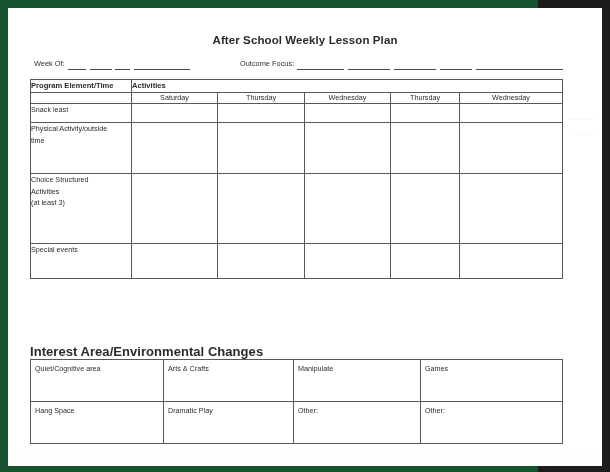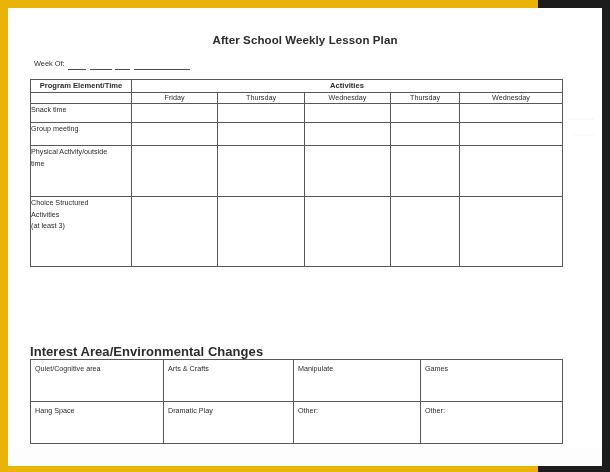--- a/index.html
+++ b/index.html
@@ -14,21 +14,21 @@
     overflow: hidden;
     font-family: "Liberation Sans", sans-serif;
     -webkit-font-smoothing: antialiased;
   }
 
   
   #scan-frame {
     position: relative;
     width: 538px;
     height: 472px;
-    background: #eab308;
+    background: #14532d;
     box-sizing: border-box;
   }
 
   
   #paper {
     position: absolute;
     left: 8px;
     top: 8px;
     width: 594px;
     height: 458px;
@@ -112,21 +112,20 @@
   }
   .mt-label-cell {
     font-size: 7.2px;
     line-height: 11.5px;
     padding: 3px 0 0 4px;
     text-align: left;
   }
   .mt-head-strong {
     font-size: 7.6px;
     font-weight: bold !important;
-    text-align: center;
     padding: 2px 0 2px 0;
     line-height: 11px;
   }
   .mt-day {
     font-size: 7.2px;
     text-align: center;
     padding: 1px 0 2px 0;
     line-height: 10px;
   }
   .mt-empty { }
@@ -191,20 +190,29 @@
 
       <div class="meta-field" id="week-of-field">
         <span class="mf-label">Week Of:</span>
         <span class="mf-rule">
           <span class="rule-nick" style="left:52px;width:4px;"></span>
           <span class="rule-nick" style="left:78px;width:3px;"></span>
           <span class="rule-nick" style="left:96px;width:4px;"></span>
         </span>
       </div>
 
+      <div class="meta-field" id="outcome-focus-field">
+        <span class="mf-label">Outcome Focus:</span>
+        <span class="mf-rule">
+          <span class="rule-nick" style="left:104px;width:4px;"></span>
+          <span class="rule-nick" style="left:150px;width:4px;"></span>
+          <span class="rule-nick" style="left:196px;width:4px;"></span>
+          <span class="rule-nick" style="left:232px;width:4px;"></span>
+        </span>
+      </div>
 
     </div>
 
     <table id="main-table">
       <colgroup>
         <col style="width:101px">
         <col style="width:86px">
         <col style="width:87px">
         <col style="width:86px">
         <col style="width:69px">
@@ -212,44 +220,36 @@
       </colgroup>
       <tbody>
 
         <tr class="r-head1">
           <td class="mt-head-strong">Program Element/Time</td>
           <td class="mt-head-strong" colspan="5">Activities</td>
         </tr>
 
         <tr class="r-head2">
           <td class="mt-empty"></td>
-          <td class="mt-day">Friday</td>
+          <td class="mt-day">Saturday</td>
           <td class="mt-day">Thursday</td>
           <td class="mt-day">Wednesday</td>
           <td class="mt-day">Thursday</td>
           <td class="mt-day">Wednesday</td>
         </tr>
 
         <tr class="r-snack">
-          <td class="mt-label-cell">Snack time</td>
-          <td></td>
-          <td></td>
-          <td></td>
-          <td></td>
-          <td></td>
-        </tr>
-
-        <tr class="r-group">
-          <td class="mt-label-cell">Group meeting</td>
-          <td></td>
-          <td></td>
-          <td></td>
-          <td></td>
-          <td></td>
-        </tr>
+          <td class="mt-label-cell">Snack least</td>
+          <td></td>
+          <td></td>
+          <td></td>
+          <td></td>
+          <td></td>
+        </tr>
+
 
         <tr class="r-physical">
           <td class="mt-label-cell">
             <div>Physical Activity/outside</div>
             <div>time</div>
           </td>
           <td></td>
           <td></td>
           <td></td>
           <td></td>
@@ -263,20 +263,28 @@
             <div>(at least 3)</div>
           </td>
           <td></td>
           <td></td>
           <td></td>
           <td></td>
           <td></td>
         </tr>
 
 
+        <tr class="r-special">
+          <td class="mt-label-cell">Special events</td>
+          <td></td>
+          <td></td>
+          <td></td>
+          <td></td>
+          <td></td>
+        </tr>
 
       </tbody>
     </table>
 
     <div id="interest-heading">Interest Area/Environmental Changes</div>
 
     <table id="interest-table">
       <colgroup>
         <col style="width:133px">
         <col style="width:130px">

